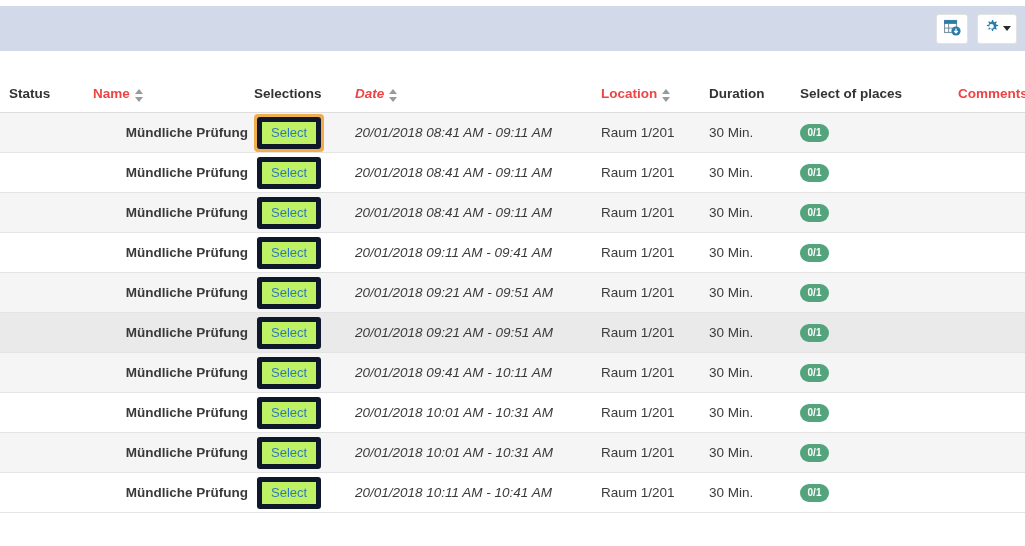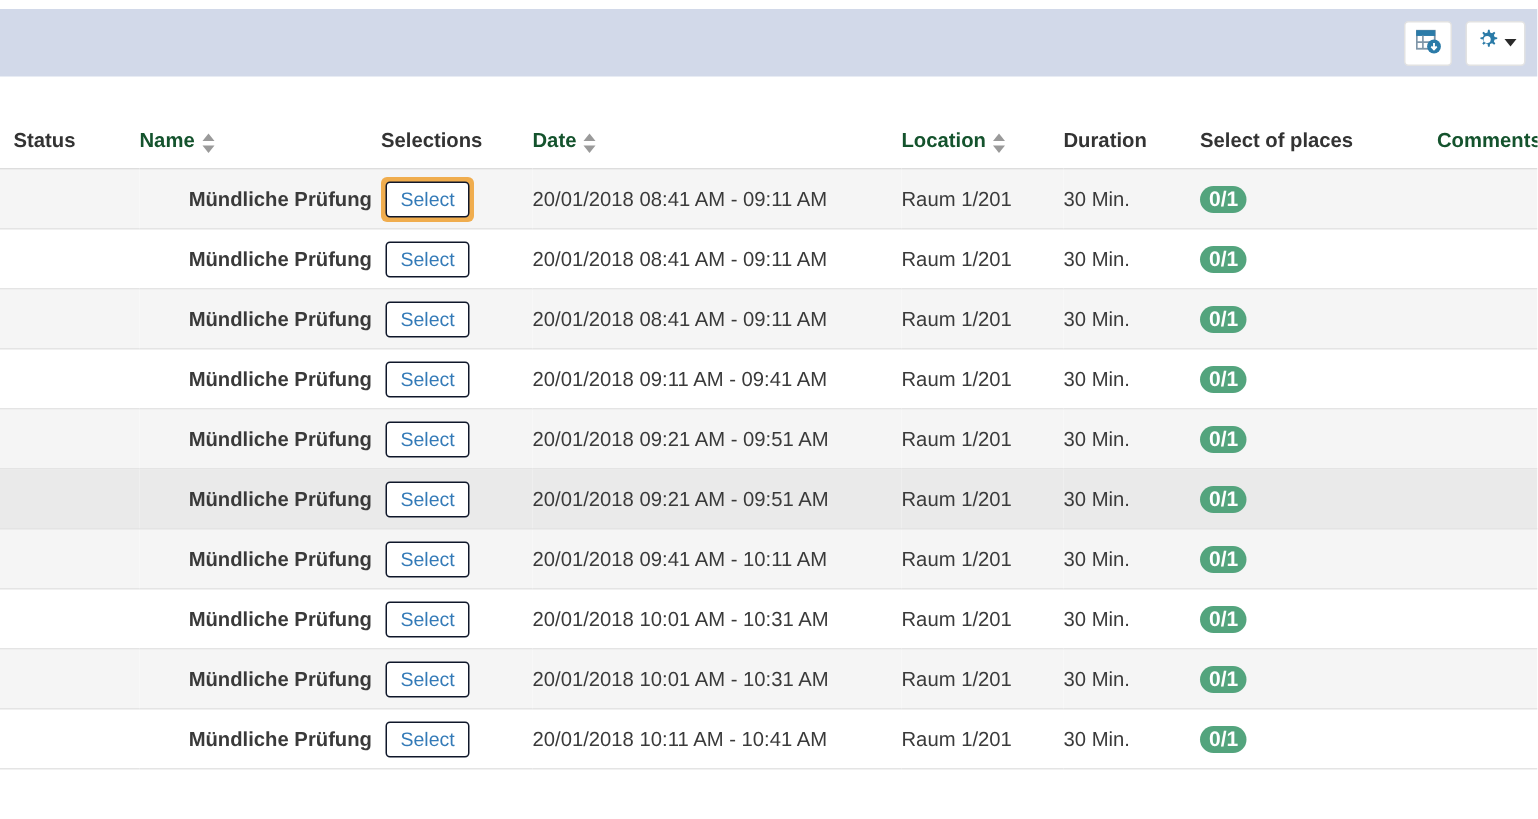--- a/index.html
+++ b/index.html
@@ -93,21 +93,21 @@
     font-size: 13.5px;
     font-weight: bold;
     color: #333333;
     padding: 11px 6px 11px 0;
     border-bottom: 1px solid #dddddd;
     background: #ffffff;
     white-space: nowrap;
     vertical-align: middle;
   }
   th.sortable .th-label {
-    color: #14532d;
+    color: #ef4444;
     cursor: pointer;
   }
   .sort-ico {
     display: inline-block;
     margin-left: 5px;
     position: relative;
     top: 1px;
     width: 9px;
     height: 13px;
     vertical-align: middle;
@@ -132,60 +132,60 @@
     vertical-align: middle;
     white-space: nowrap;
   }
   tr.row-odd  td { background: #f5f5f5; }
   tr.row-even td { background: #ffffff; }
   tr.row-hover td { background: #eaeaea; }
 
   .c-status    { width: 78px;  padding-left: 9px !important; }
   .c-name      { width: 155px; text-align: right; }
   .c-sel       { width: 95px;  }
-  .c-date      { width: 240px; }
+  .c-date      { width: 240px; font-style: italic; }
   .c-loc       { width: 102px; }
   .c-dur       { width: 85px;  }
   .c-places    { width: 152px; }
   .c-comments  { width: auto;  }
 
   td.c-name { font-weight: bold; color: #333333; }
 
   
   .sel-wrap {
     display: inline-block;
     padding: 3px;
     border-radius: 4px;
     background: transparent;
   }
   .sel-wrap.focused { background: #f0ad4e; }
   .sel-btn {
     display: inline-block;
     min-width: 46px;
     padding: 3px 9px 4px 9px;
-    background: #ffffff;
-    border: 1px solid #0f172a;
+    background: #bef264;
+    border: 5px solid #0f172a;
     border-radius: 3px;
     color: #337ab7;
     font-size: 13px;
     font-family: "Liberation Sans", sans-serif;
     line-height: 15px;
     text-align: center;
     cursor: pointer;
     box-sizing: border-box;
   }
 
   
   .badge {
     display: inline-block;
     min-width: 17px;
     padding: 3px 6px 4px 6px;
     background: #53a47d;
     color: #ffffff;
-    font-size: 14px;
+    font-size: 10px;
     font-weight: bold;
     line-height: 11px;
     border-radius: 10px;
     text-align: center;
   }
 
   
   .footer {
     position: absolute;
     left: 0;

